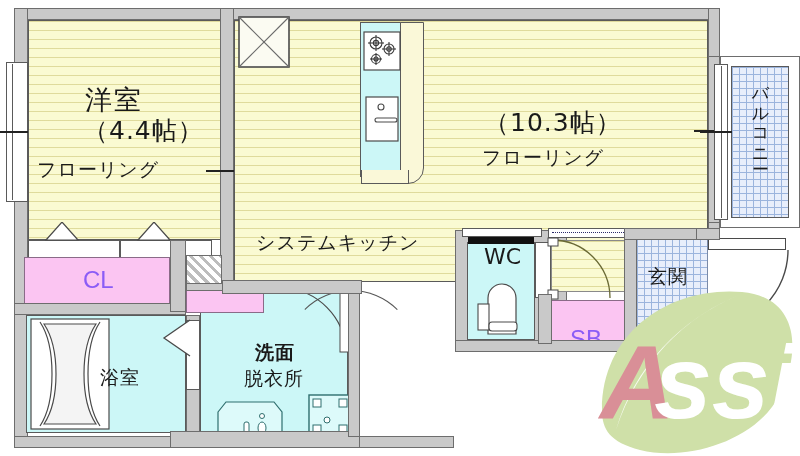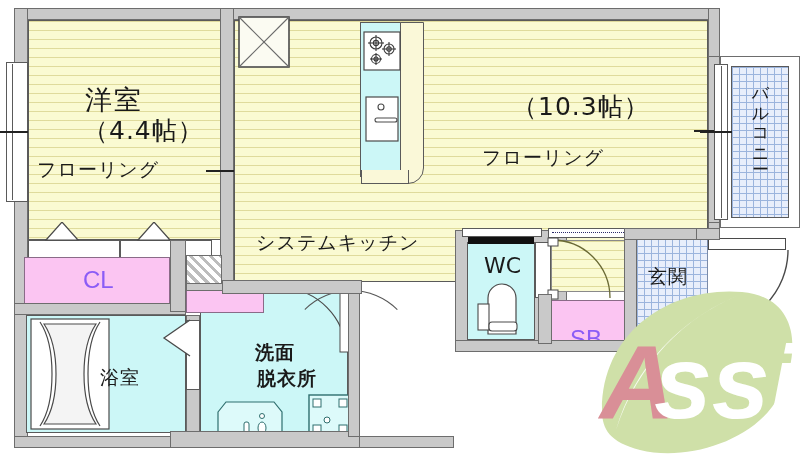--- a/index.html
+++ b/index.html
@@ -111,21 +111,21 @@
   <svg class="abs" style="left:160px;top:318px;width:32px;height:42px;" viewBox="0 0 32 42">
     <polyline points="30,2 4,20 30,38" fill="#ffffff" stroke="#4a4a4a" stroke-width="1.3"></polyline>
   </svg>
 
   <div class="abs water thin" style="left:200px;top:285px;width:148px;height:150px;"></div>
 
   <div class="abs pink" style="left:186px;top:287px;width:78px;height:26px;"></div>
   <div class="abs wall" style="left:186px;top:283px;width:84px;height:8px;"></div>
 
   <div class="lbl lbl-sm" style="left:255px;top:340px;font-weight:bold;">洗面</div>
-  <div class="lbl lbl-sm" style="left:257px;top:366px;font-weight:bold;">脱衣所</div>
+  <div class="lbl lbl-sm" style="left:244px;top:366px;">脱衣所</div>
 
   <div class="abs white" style="left:283px;top:283px;width:66px;height:10px;border-top:1px solid #5a5a5a;"></div>
   <div class="arc" style="left:285px;top:290px;width:130px;height:130px;
               border-color:#555 transparent transparent transparent;
               transform:rotate(0deg);clip-path:polygon(0 0,100% 0,100% 50%,50% 50%);"></div>
   <svg class="abs" style="left:280px;top:285px;width:72px;height:80px;" viewBox="0 0 72 80">
     <path d="M4,3 A66,66 0 0 1 66,66" fill="none" stroke="#4a4a4a" stroke-width="1.2"></path>
     <rect x="60" y="3" width="9" height="64" fill="#ffffff" stroke="#4a4a4a" stroke-width="1"></rect>
   </svg>
 
@@ -186,39 +186,39 @@
   </svg>
 
   <svg class="abs" style="left:365px;top:96px;width:34px;height:46px;" viewBox="0 0 34 46">
     <rect x="1" y="1" width="32" height="44" fill="#ffffff" stroke="#4a4a4a" stroke-width="1.2"></rect>
     <circle cx="16" cy="11" r="3" fill="#ffffff" stroke="#4a4a4a" stroke-width="1.1"></circle>
     <rect x="10" y="22" width="22" height="4" rx="2" fill="#ffffff" stroke="#4a4a4a" stroke-width="1.1"></rect>
   </svg>
 
   <div class="lbl lbl-sm" style="left:256px;top:190px;margin-top:40px;">システムキッチン</div>
 
-  <div class="lbl lbl-size" style="left:484px;top:90px;margin-left:28px;">（10.3帖）</div>
+  <div class="lbl lbl-size" style="left:484px;top:106px;">（10.3帖）</div>
   <div class="lbl lbl-mat" style="left:482px;top:145px;">フローリング</div>
   <div class="tick" style="left:694px;top:130px;width:30px;height:2px;"></div>
 
   <div class="abs wall" style="left:222px;top:280px;width:140px;height:14px;"></div>
 
   <div class="abs white" style="left:720px;top:56px;width:80px;height:172px;border:1px solid #6d6d6d;"></div>
   <div class="abs tilegrid thin" style="left:731px;top:66px;width:58px;height:152px;"></div>
   <div class="lbl lbl-vert" style="left:750px;top:74px;">バルコニー</div>
 
   <div class="abs white" style="left:714px;top:64px;width:14px;height:156px;border:1px solid #5a5a5a;"></div>
   <div class="abs" style="left:721px;top:66px;width:1px;height:152px;background:#5a5a5a;"></div>
   <div class="tick" style="left:700px;top:131px;width:32px;height:2px;"></div>
 
   <div class="abs wall" style="left:455px;top:230px;width:112px;height:122px;"></div>
   <div class="abs water" style="left:467px;top:242px;width:68px;height:98px;border:1px solid #5a5a5a;"></div>
   <div class="abs" style="left:468px;top:236px;width:66px;height:8px;background:#111111;"></div>
   <div class="abs white" style="left:462px;top:228px;width:80px;height:9px;border:1px solid #5a5a5a;"></div>
-  <div class="lbl" style="left:484px;top:244px;font-size:22px;color:#1a1a1a;margin-top:9px;">WC</div>
+  <div class="lbl" style="left:484px;top:244px;font-size:22px;color:#1a1a1a;">WC</div>
 
   <svg class="abs" style="left:474px;top:272px;width:52px;height:66px;" viewBox="0 0 52 66">
     <path d="M14,26 A14,14 0 0 1 42,26 L42,62 L14,62 Z" fill="#ffffff" stroke="#4a4a4a" stroke-width="1.2"></path>
     <rect x="4" y="32" width="11" height="26" fill="#ffffff" stroke="#4a4a4a" stroke-width="1.1"></rect>
     <rect x="15" y="50" width="28" height="9" rx="3" fill="#ffffff" stroke="#4a4a4a" stroke-width="1.1"></rect>
   </svg>
 
   <div class="abs white" style="left:535px;top:242px;width:16px;height:56px;border:1px solid #5a5a5a;"></div>
 
   <div class="abs floor" style="left:551px;top:240px;width:84px;height:52px;border:1px solid #8a8a8a;"></div>

